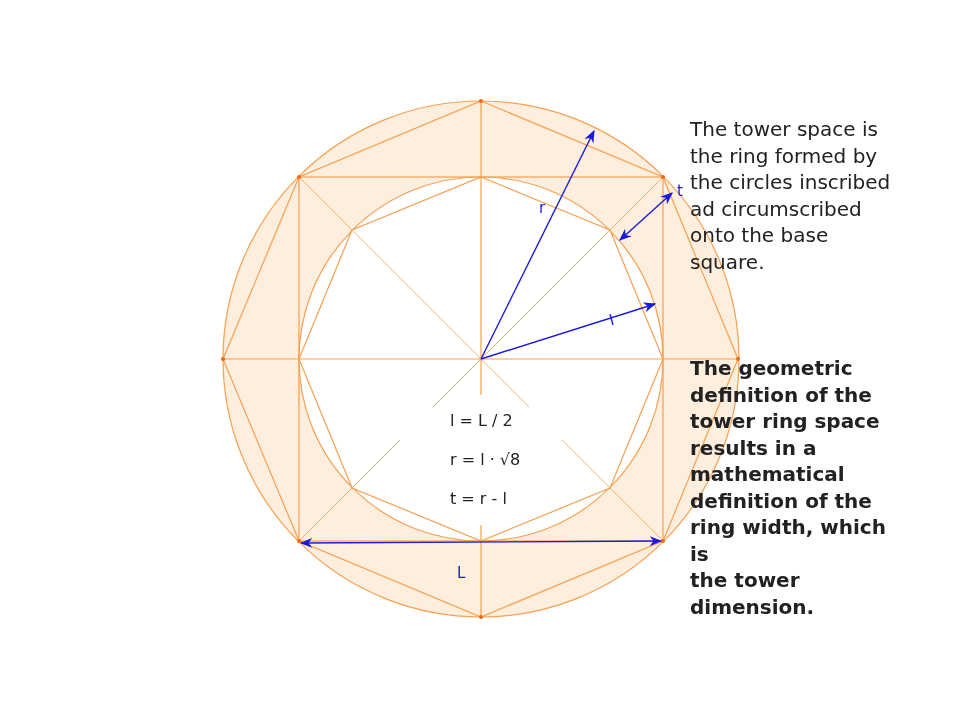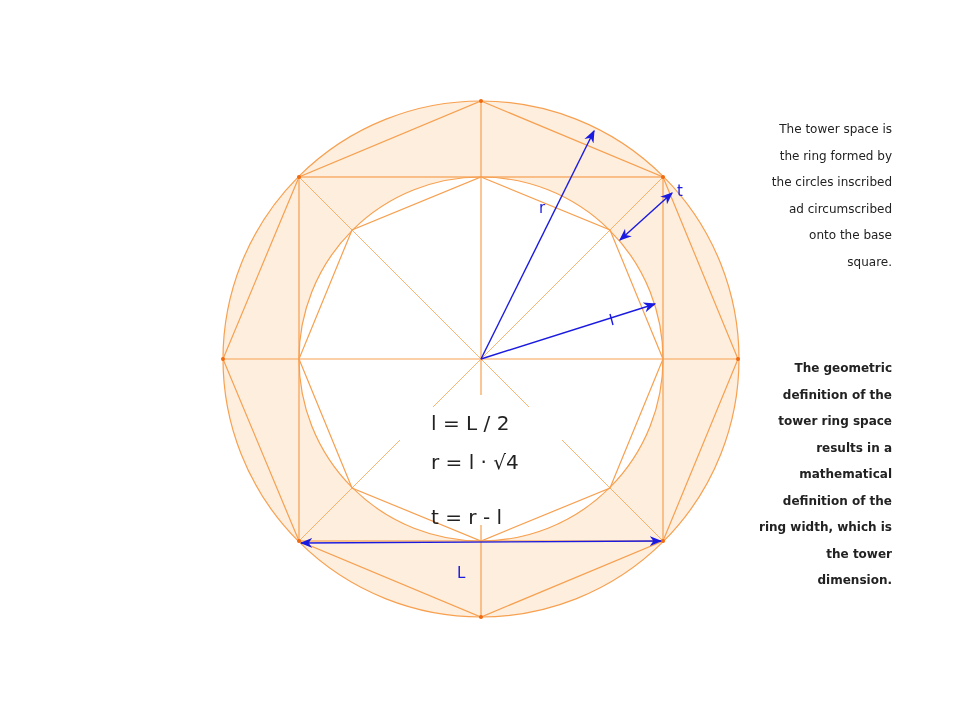--- a/index.html
+++ b/index.html
@@ -1,25 +1,25 @@
 <!DOCTYPE html>
 <html><head>
   <meta charset="utf-8">
   <style>
     html, body { margin: 0; padding: 0; background: #ffffff; }
     body { width: 960px; height: 720px; position: relative; overflow: hidden;
            font-family: "Liberation Sans", "DejaVu Sans", sans-serif; }
     #diagram { position: absolute; left: 0; top: 0; }
-    .caption { position: absolute; text-align: right; color: #222222;
+    .caption { position: absolute; text-align: left; color: #222222;
                font-family: "DejaVu Sans", "Liberation Sans", sans-serif;
-               font-size: 12px; line-height: 26.5px; white-space: pre-line; }
+               font-size: 20px; line-height: 26.5px; white-space: pre-line; }
     #caption-top { left: 690px; top: 116px; width: 202px; }
     #caption-bottom { left: 690px; top: 355px; width: 202px; font-weight: bold; }
-    .formula { position: absolute; left: 431px; color: #222222;
-               font-family: "DejaVu Sans", "Liberation Sans", sans-serif; font-size: 20px; }
+    .formula { position: absolute; left: 450px; color: #222222;
+               font-family: "DejaVu Sans", "Liberation Sans", sans-serif; font-size: 16px; }
     .lbl { font-family: "DejaVu Sans", "Liberation Sans", sans-serif; font-size: 15px; }
   </style>
 </head>
 <body>
 
 <svg id="diagram" width="960" height="720" viewBox="0 0 960 720">
   <defs>
     <marker id="ah" viewBox="0 0 10 10" refX="9" refY="5" markerWidth="9" markerHeight="9" orient="auto-start-reverse">
       <path d="M0,1 L10,5 L0,9 L3,5 z" fill="#1a1ae0"></path>
     </marker>
@@ -67,22 +67,22 @@
     <line x1="620" y1="240" x2="672" y2="193" marker-start="url(#ah)" marker-end="url(#ah)"></line>
     <line x1="301" y1="543" x2="661" y2="541" marker-start="url(#ah)" marker-end="url(#ah)"></line>
   </g>
 
   <text class="lbl" x="539" y="213" fill="#1a1ae0">r</text>
   <text class="lbl" x="677" y="196" fill="#1a1ae0">t</text>
   <text class="lbl" x="457" y="578" fill="#1a1ae0">L</text>
 </svg>
 
 <div class="formula" style="top:411px;">l = L / 2</div>
-<div class="formula" style="top:450px;">r = l · √4</div>
-<div class="formula" style="top:489px;margin-top:16px;">t = r - l</div>
+<div class="formula" style="top:450px;">r = l · √8</div>
+<div class="formula" style="top:489px;">t = r - l</div>
 
 <div id="caption-top" class="caption">The tower space is
 the ring formed by
 the circles inscribed
 ad circumscribed
 onto the base
 square.</div>
 <div id="caption-bottom" class="caption">The geometric
 definition of the
 tower ring space

